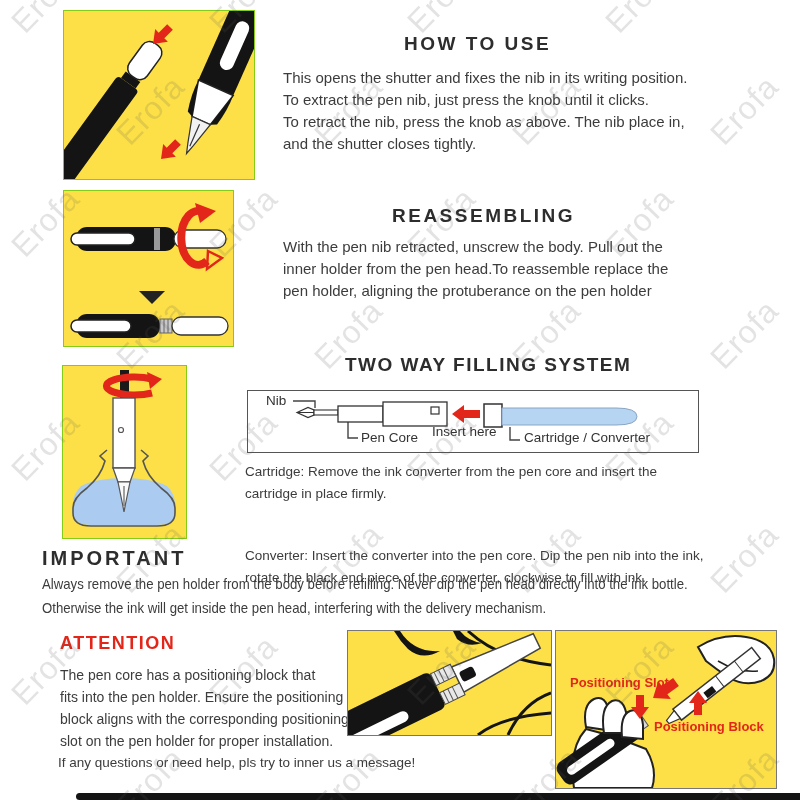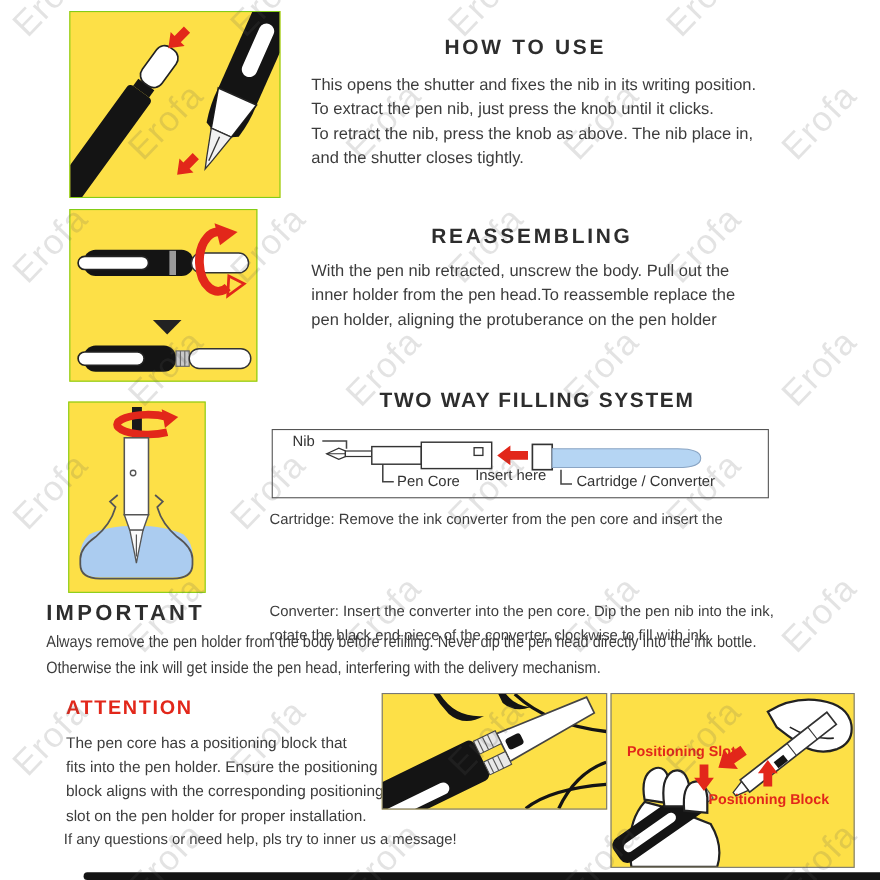--- a/index.html
+++ b/index.html
@@ -119,20 +119,21 @@
     <path d="M254,17 L368,17 Q389,17 389,25.5 Q389,34 368,34 L254,34 Z" fill="var(--cart,#b5d5f3)" stroke="#8aa5c4" stroke-width="1"></path>
   </svg>
   <span class="lbl" style="left:18px; top:2px;">Nib</span>
   <span class="lbl" style="left:113px; top:39px;">Pen Core</span>
   <span class="lbl" style="left:184px; top:33px;">Insert here</span>
   <span class="lbl" style="left:276px; top:39px;">Cartridge / Converter</span>
 </div>
 
 <div class="abs body135" style="left:245px; top:461px;">
   <div>Cartridge: Remove the ink converter from the pen core and insert the</div>
+  <div>cartridge in place firmly.</div>
 </div>
 <div class="abs body135" style="left:245px; top:509px;margin-top:36px;">
   <div>Converter: Insert the converter into the pen core. Dip the pen nib into the ink,</div>
   <div>rotate the black end piece of the converter, clockwise to fill with ink.</div>
 </div>
 
 <div class="abs heading" style="left:42px; top:547px; font-size:20px; letter-spacing:3px;">IMPORTANT</div>
 <div class="abs condensed" style="left:42px; top:572px;">
   <div>Always remove the pen holder from the body before refilling. Never dip the pen head directly into the ink bottle.</div>
   <div>Otherwise the ink will get inside the pen head, interfering with the delivery mechanism.</div>
@@ -189,21 +190,21 @@
       <rect x="92" y="-8" width="9" height="16" fill="#d9d9d9" stroke="#555" stroke-width="1"></rect>
     </g>
     <path d="M30,96 Q26,74 38,68 Q50,63 53,82 L57,100 Z" fill="#fff" stroke="#222" stroke-width="2"></path>
     <path d="M48,102 Q44,76 56,70 Q68,66 71,86 L73,102 Z" fill="#fff" stroke="#222" stroke-width="2"></path>
     <path d="M66,106 Q64,84 74,80 Q85,76 87,94 L87,108 Z" fill="#fff" stroke="#222" stroke-width="2"></path>
     <path class="red" transform="translate(120,51) rotate(145)" d="M0,-5 L14,-5 L14,-11 L28,0 L14,11 L14,5 L0,5 Z"></path>
     <polygon class="red" points="80,64 88,64 88,76 93,76 84,88 75,76 80,76"></polygon>
     <polygon class="red" points="138,84 146,84 146,72 151,72 142,60 133,72 138,72"></polygon>
   </svg>
   <span class="lbl-red" style="left:14px; top:44px;">Positioning Slot</span>
-  <span class="lbl-red" style="left:88px; top:88px;text-align:right;">Positioning Block</span>
+  <span class="lbl-red" style="left:98px; top:88px;text-align:right;">Positioning Block</span>
 </div>
 
 <div id="bottom-bar"></div>
 <div id="watermark-layer">
     <span class="wm" style="left: 5px; top: -20px;">Erofa</span>
     <span class="wm" style="left: 203px; top: -20px;">Erofa</span>
     <span class="wm" style="left: 401px; top: -20px;">Erofa</span>
     <span class="wm" style="left: 599px; top: -20px;">Erofa</span>
     <span class="wm" style="left: 797px; top: -20px;">Erofa</span>
     <span class="wm" style="left: 110px; top: 92px;">Erofa</span>

